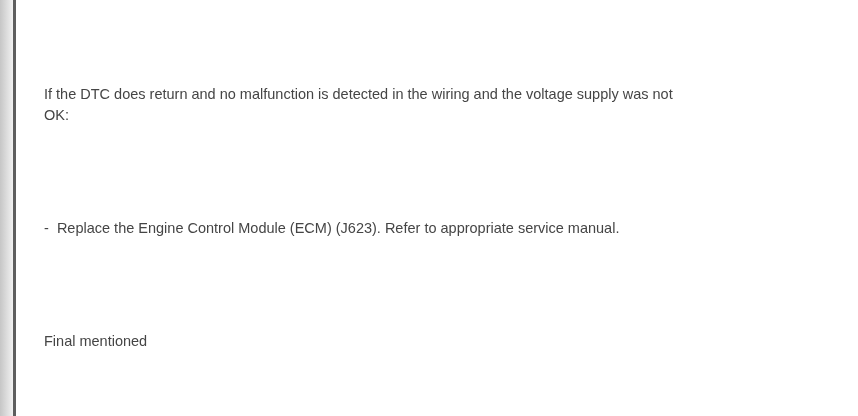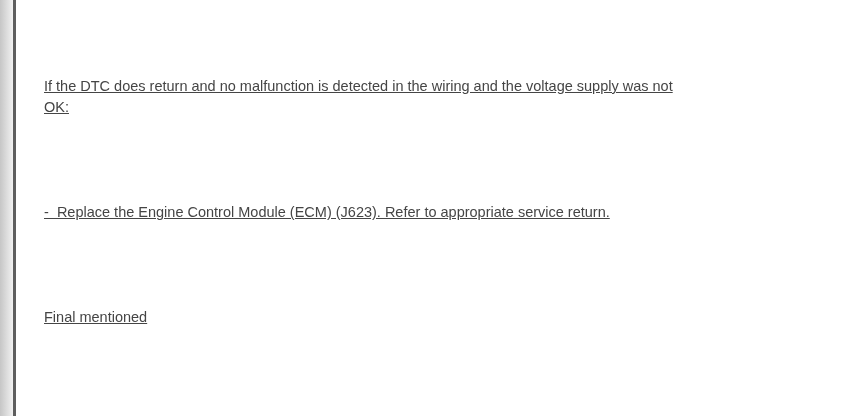--- a/index.html
+++ b/index.html
@@ -35,38 +35,37 @@
     position: absolute;
     left: 44px;
     top: 9px;
     width: 706px;
     font-size: 14.5px;
     line-height: 21px;
     color: #454545;
     white-space: pre-wrap;
   }
   .content p {
-    margin: 4px 0 17px 0;
-    text-decoration: underline;
+    margin: 12px 0 17px 0;
   }
 </style>
 </head>
 <body>
 
 <div class="page">
 
   <div class="gutter"></div>
   <div class="pane-divider"></div>
 
   <div class="content">
 
     <p><span>If the DTC does return and no malfunction is detected in the wiring and the voltage supply was not
 OK:</span></p>
 
-    <p><span>-  Replace the Engine Control Module (ECM) (J623). Refer to appropriate service return.</span></p>
+    <p><span>-  Replace the Engine Control Module (ECM) (J623). Refer to appropriate service manual.</span></p>
 
     <p><span>Final mentioned</span></p>
 
 
     
 
     
 
     
 

